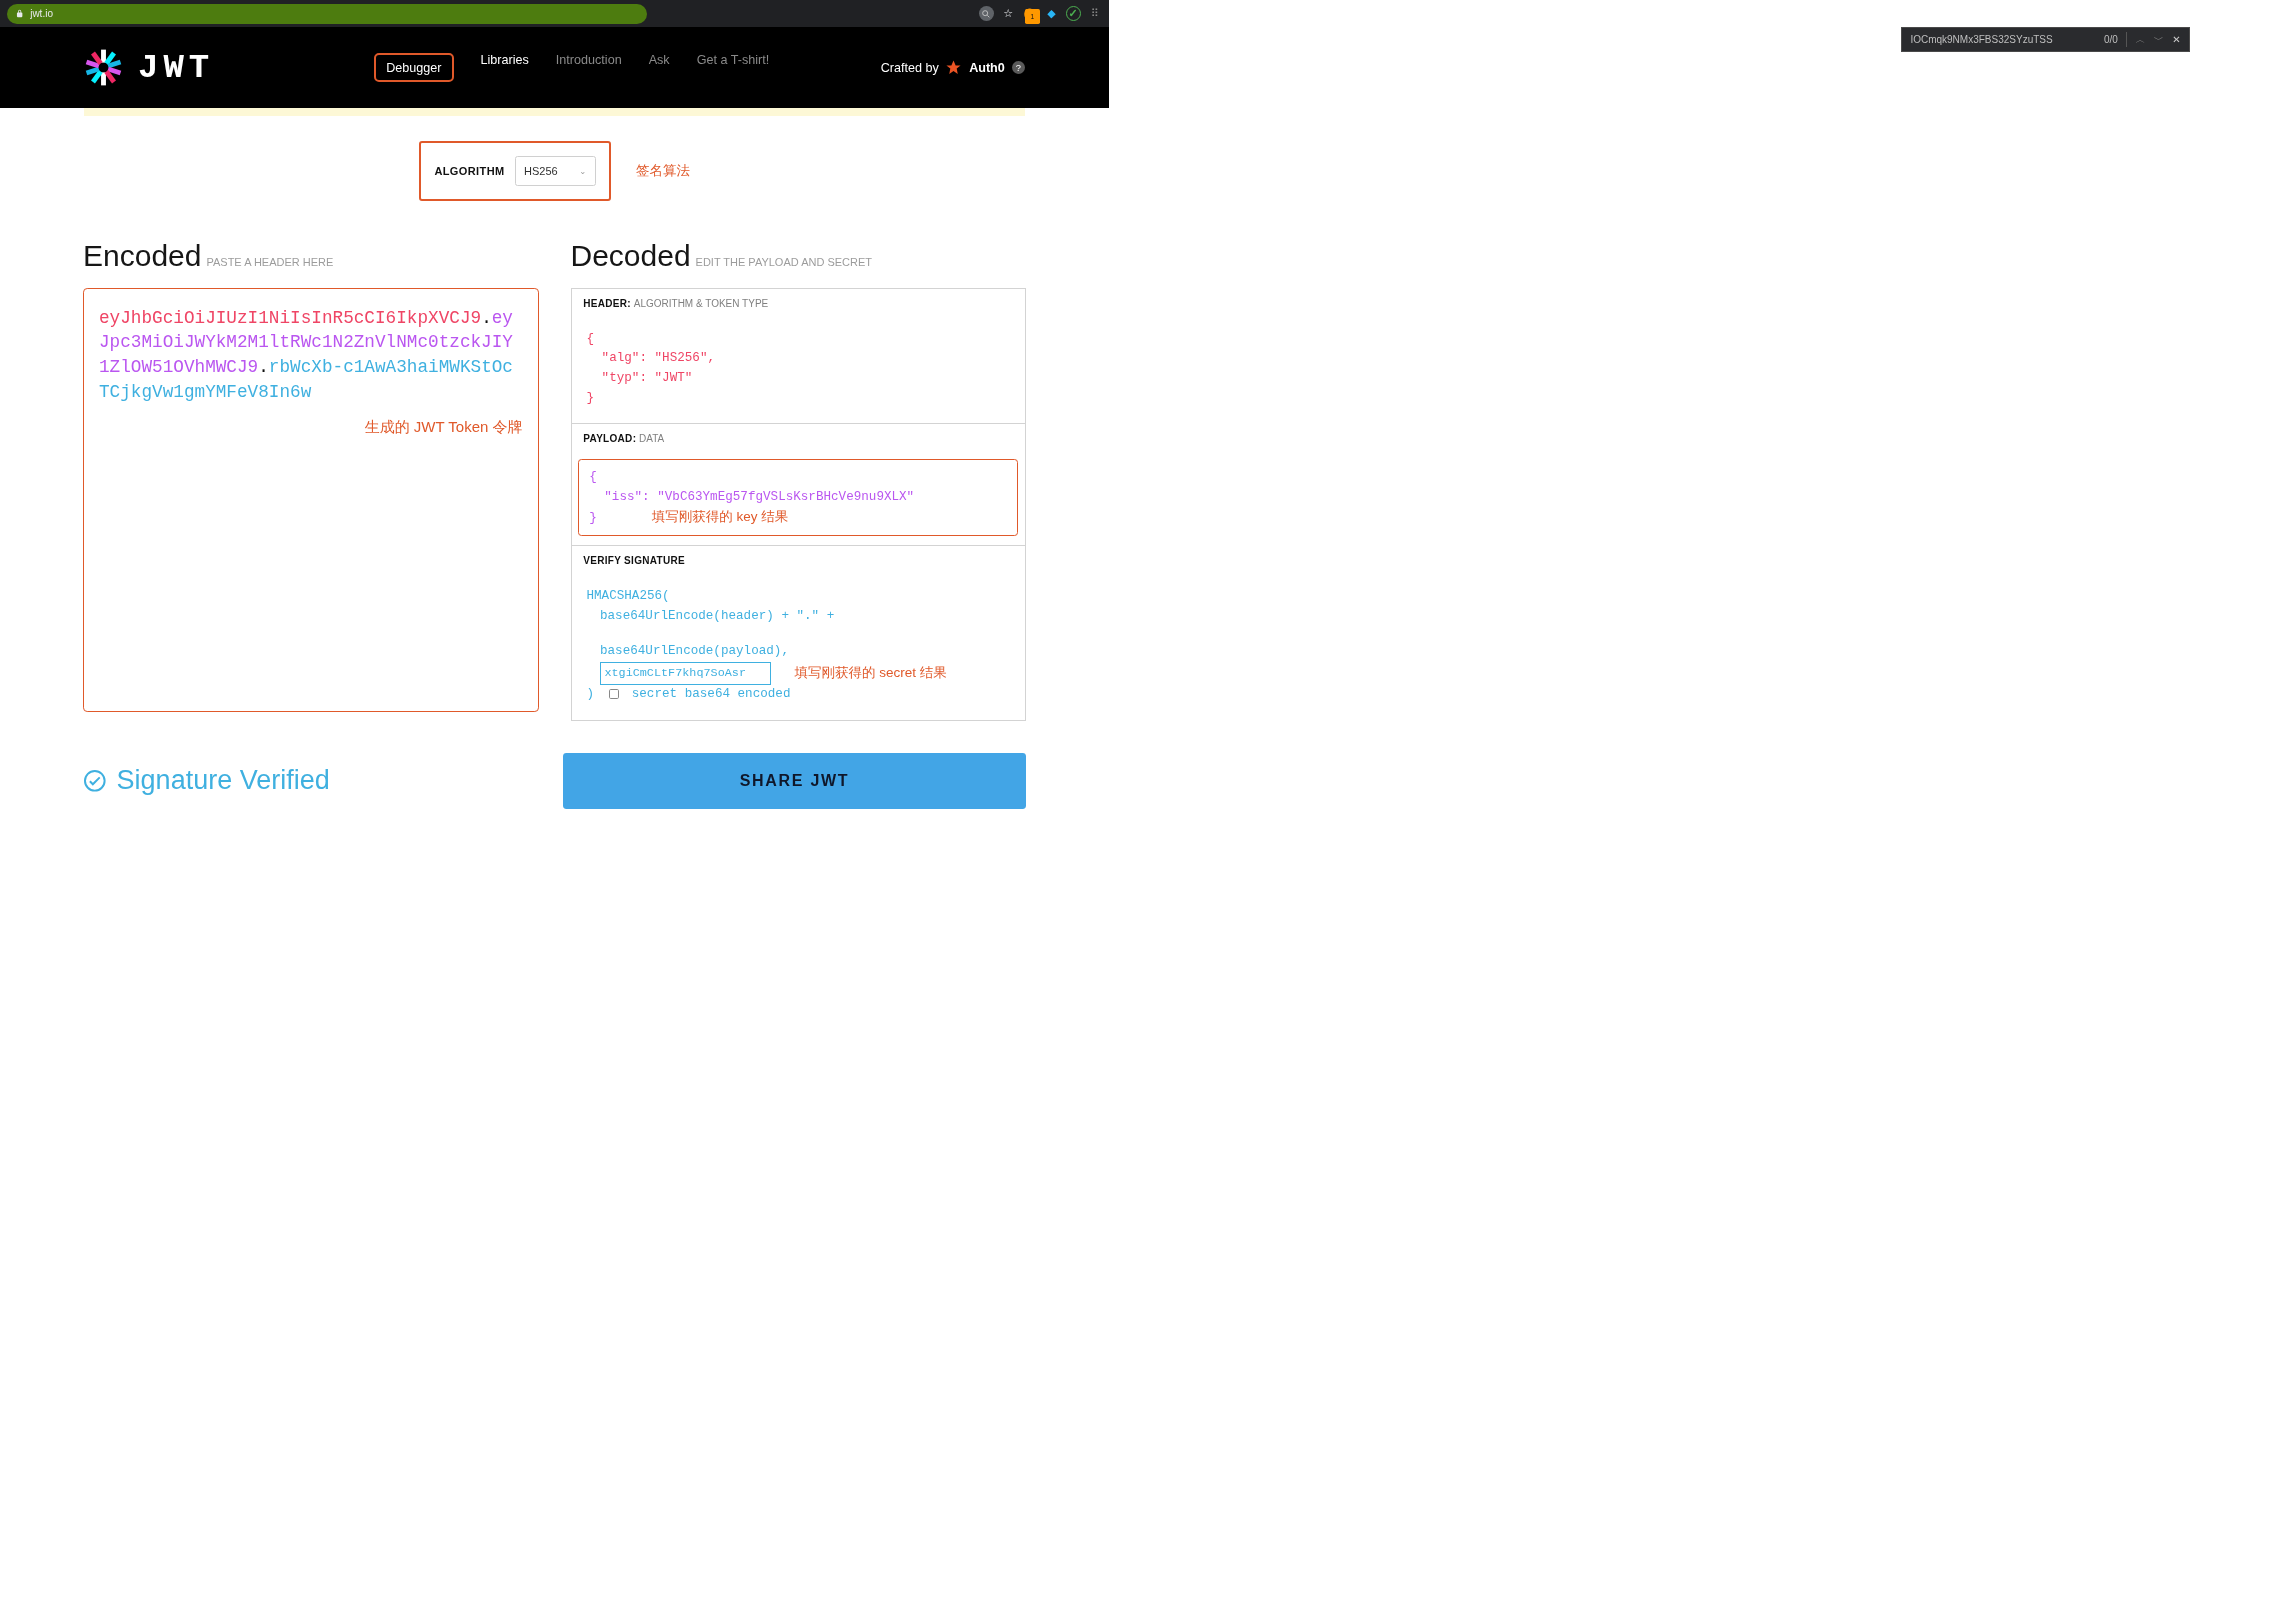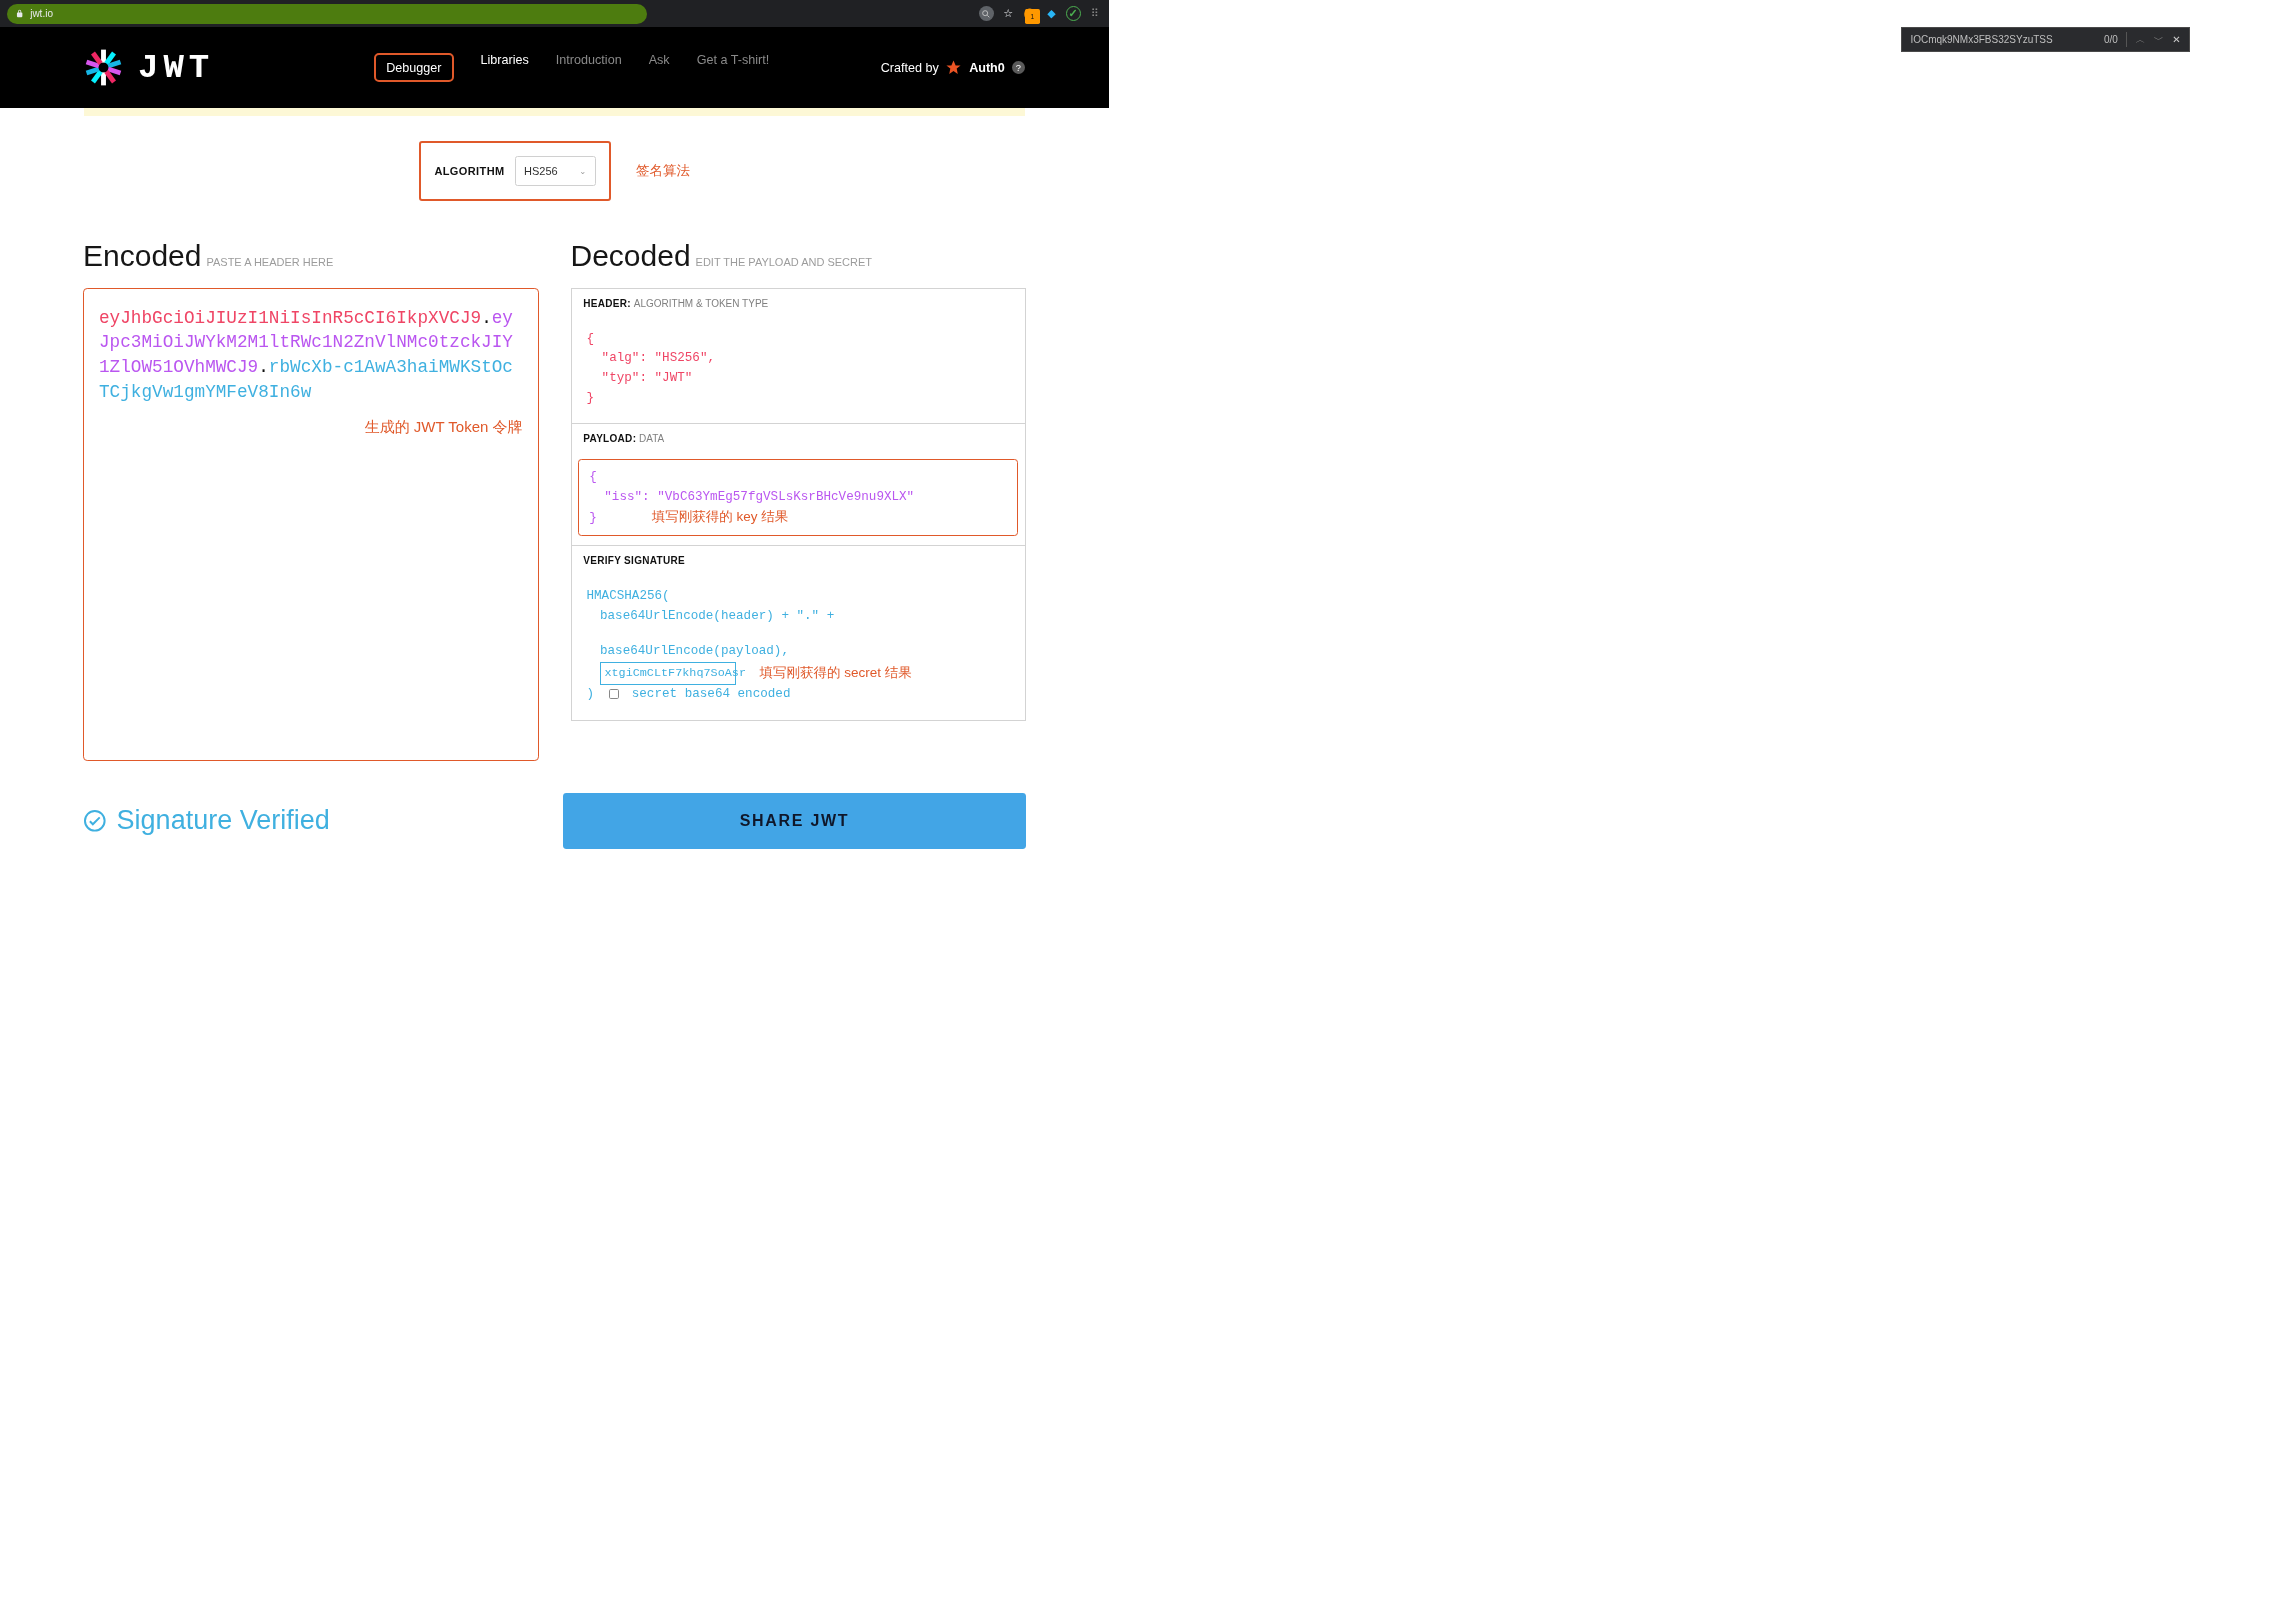--- a/index.html
+++ b/index.html
@@ -33,39 +33,39 @@
   .alg-box{border:2.5px solid #e0592a;border-radius:3px;padding:12.6px 13.5px;display:flex;align-items:center;gap:10px;}
   .alg-label{font-weight:700;font-size:11px;letter-spacing:0.4px;color:#111;}
   .alg-select{border:0.8px solid #d0d0d0;border-radius:2.5px;height:30px;width:81px;display:flex;align-items:center;padding:0 8.4px;font-size:11px;color:#303030;justify-content:space-between;background:#fff;}
   .ann{color:#e0592a;font-size:13.5px;}
   
   .cols{display:flex; gap:32px; margin:38px 83px 0 83px;}
   .col{flex:1;}
   .sect-title{font-size:30px; font-weight:500; color:#161616; display:flex; align-items:baseline; gap:5px; margin-bottom:15px;}
   .sect-sub{font-size:11px;color:#9c9c9c; font-weight:400;}
   
-  .enc-box{border:1.7px solid #e0592a; border-radius:4.2px; padding:17px 15px; height:473px;}
+  .enc-box{border:1.7px solid #e0592a; border-radius:4.2px; padding:17px 15px; height:424px;}
   .token{font-family:"Courier New",monospace; font-size:17.7px; line-height:1.4; word-break:break-all;}
   .tk-h{color:#ef4565;}
   .tk-dot{color:#111;}
   .tk-p{color:#ba56f0;}
   .tk-s{color:#3fb0e0;}
   .enc-ann{text-align:right; color:#e0592a; font-size:15px; margin-top:13.5px;}
   
   .panel{border:0.8px solid #d3d3d3;}
   .panel + .panel{border-top:none;}
   .panel-hd{padding:9.3px 11.8px; font-size:10px; color:#808080;}
   .panel-hd strong{color:#111; font-weight:700; letter-spacing:0.3px;}
   .panel-body{padding:11.8px 15px 15px 15px; font-family:"Courier New",monospace; font-size:12.6px; line-height:1.55;}
   .json-h{color:#ef4565;}
   .json-p{color:#ba56f0;}
   .json-s{color:#3fb0e0;}
   .payload-box{border:1.7px solid #e0592a; border-radius:3.4px; margin:5px 6.7px 8.4px 6.7px; padding:8.4px 10px 6.7px 10px; font-family:"Courier New",monospace; font-size:12.6px; line-height:1.55;}
   .payload-ann{color:#e0592a;font-size:13.5px; font-family:-apple-system,sans-serif; margin-left:55px;}
-  .secret-input{border:0.8px solid #3fb0e0; color:#3fb0e0; font-family:inherit; font-size:11.8px; padding:1.7px 3.4px; width:136px; display:inline-block;}
+  .secret-input{border:0.8px solid #3fb0e0; color:#3fb0e0; font-family:inherit; font-size:11.8px; padding:1.7px 3.4px; width:171px; display:inline-block;}
   .secret-row{display:flex;align-items:center;gap:23.6px;}
   .secret-ann{color:#e0592a;font-size:13.5px;font-family:-apple-system,sans-serif;}
   .checkbox{width:10px;height:10px;border:0.8px solid #888;display:inline-block;border-radius:1.7px;vertical-align:middle;margin-right:5px;}
   
   .footer{display:flex; margin:32px 83px 0 83px; align-items:center;}
   .sig-ver{display:flex;align-items:center;gap:10px;color:#3fb0e0;font-size:27px;font-weight:500;}
   .sig-ver svg{width:23.6px;height:23.6px;}
   .share-btn{margin-left:auto;background:#42a5e6;color:#0f172a;border:none;border-radius:3.4px;height:56px;width:463px;font-size:16px;font-weight:600;letter-spacing:1.7px;}
   a{text-decoration:none;}
 </style>

